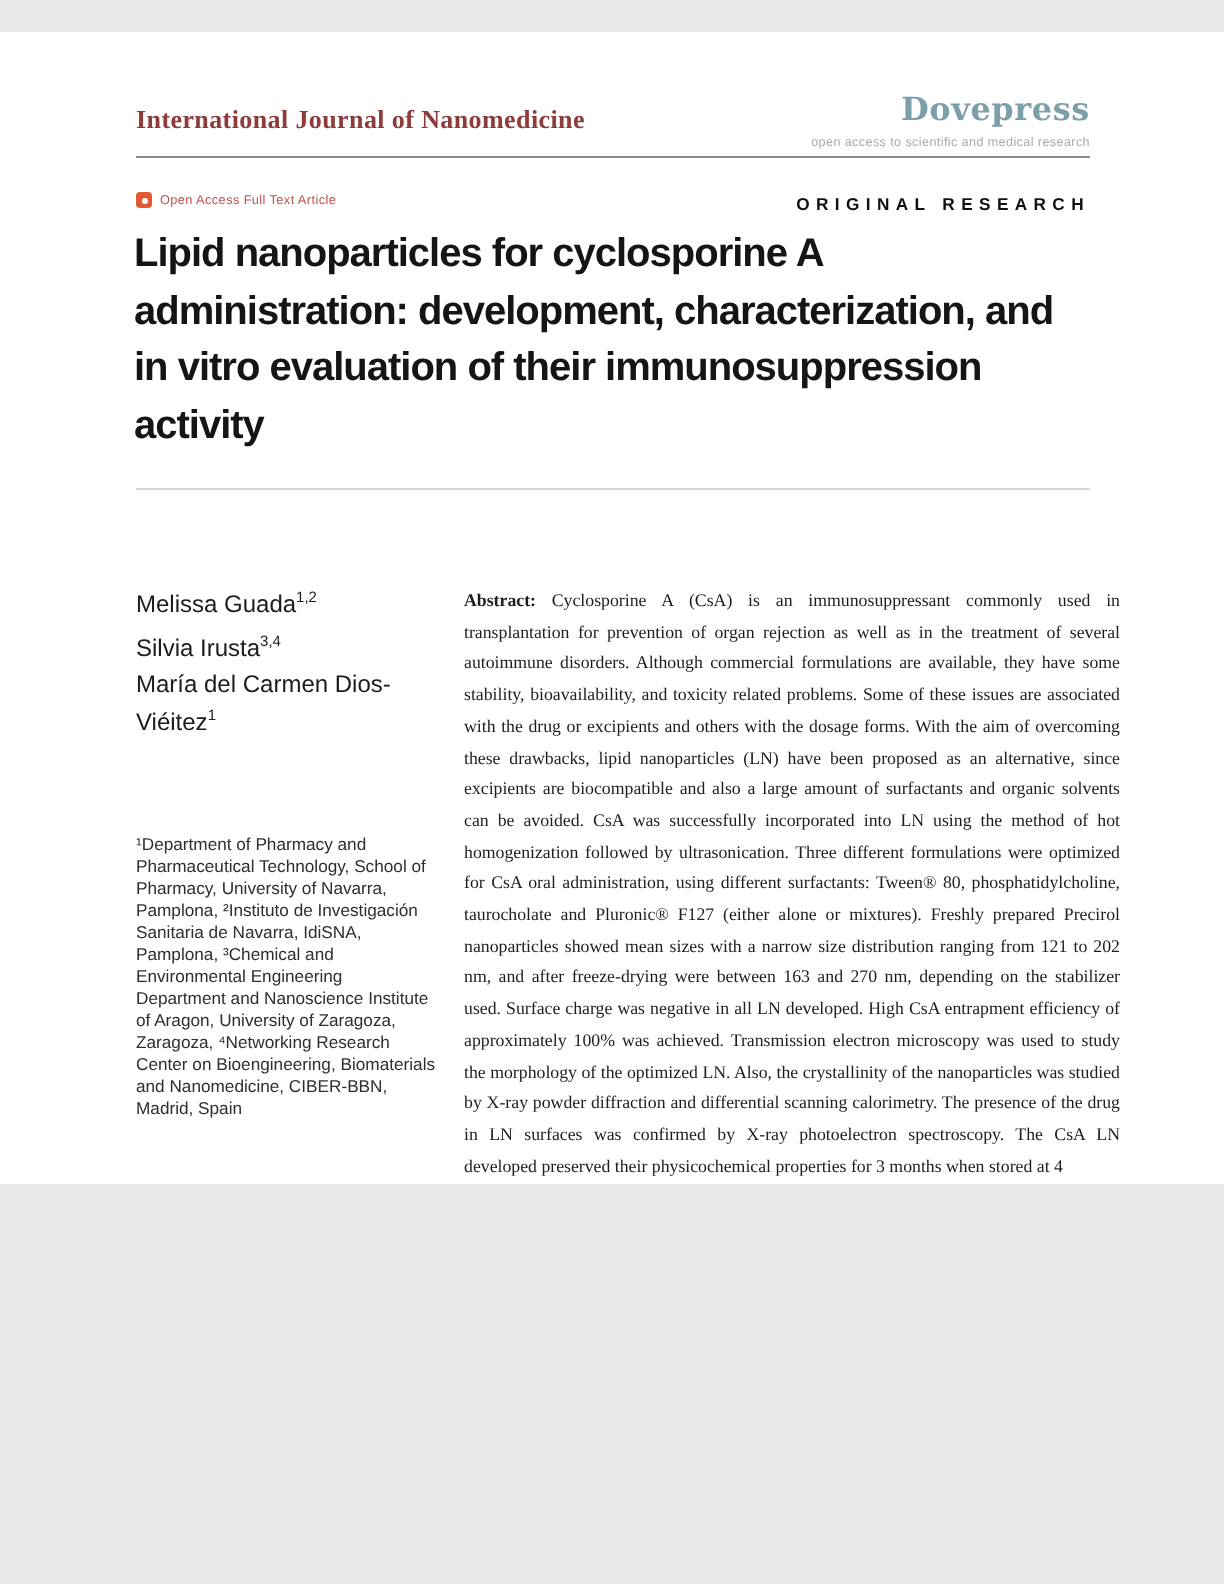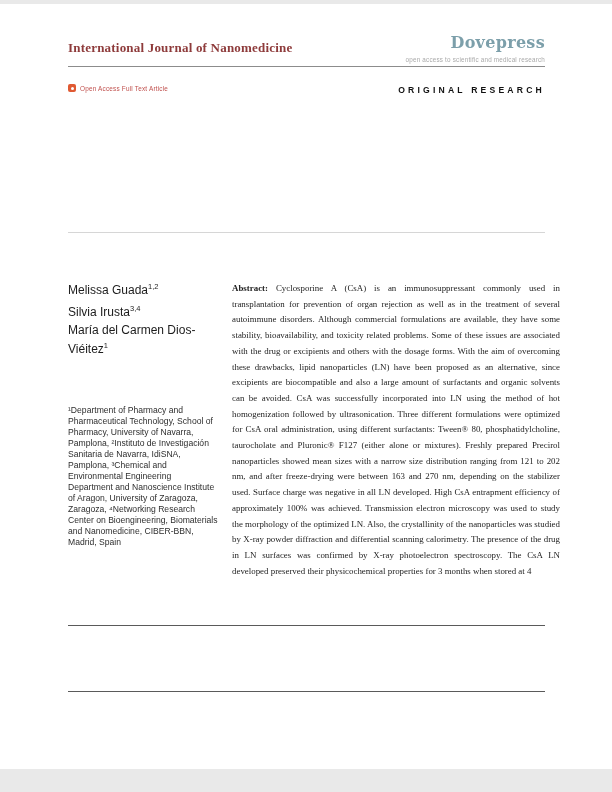--- a/index.html
+++ b/index.html
@@ -1,18 +1,18 @@
 <!DOCTYPE html>
 <html><head>
 <meta charset="utf-8">
 <style>
   * { margin:0; padding:0; box-sizing:border-box; }
   html,body { background:#e9e9e9; }
   .page {
-    position:relative; width:612px; height:765px; margin:4px auto;
+    position:relative; width:612px; height:576px; margin:16px auto;
     background:#ffffff; overflow:hidden;
     font-family:"Liberation Sans", sans-serif; color:#1a1a1a;
   }
   
   .journal-name {
     position:absolute; left:68px; top:36px;
     font-family:"Liberation Serif", serif; font-weight:bold;
     font-size:13px; color:#8e3b3b; letter-spacing:0.2px;
   }
   .dovepress-logo {
@@ -97,20 +97,21 @@
   <div class="dovepress-logo">Dovepress</div>
   <div class="tagline">open access to scientific and medical research</div>
   <div class="rule-header"></div>
 
   <div class="open-access-row">
     <span class="oa-icon"></span>
     <span class="oa-label">Open Access Full Text Article</span>
   </div>
   <div class="article-type">ORIGINAL RESEARCH</div>
 
+  <h1 class="title">Lipid nanoparticles for cyclosporine A administration: development, characterization, and in vitro evaluation of their immunosuppression activity</h1>
   <div class="rule-title"></div>
 
   <div class="authors">
     <div class="author-row"><span>Melissa Guada</span><sup>1,2</sup></div>
     <div class="author-row"><span>Silvia Irusta</span><sup>3,4</sup></div>
     <div class="author-row"><span>María del Carmen Dios-Viéitez</span><sup>1</sup></div>
   </div>
 
   <div class="affiliations">¹Department of Pharmacy and Pharmaceutical Technology, School of Pharmacy, University of Navarra, Pamplona, ²Instituto de Investigación Sanitaria de Navarra, IdiSNA, Pamplona, ³Chemical and Environmental Engineering Department and Nanoscience Institute of Aragon, University of Zaragoza, Zaragoza, ⁴Networking Research Center on Bioengineering, Biomaterials and Nanomedicine, CIBER-BBN, Madrid, Spain</div>
 

